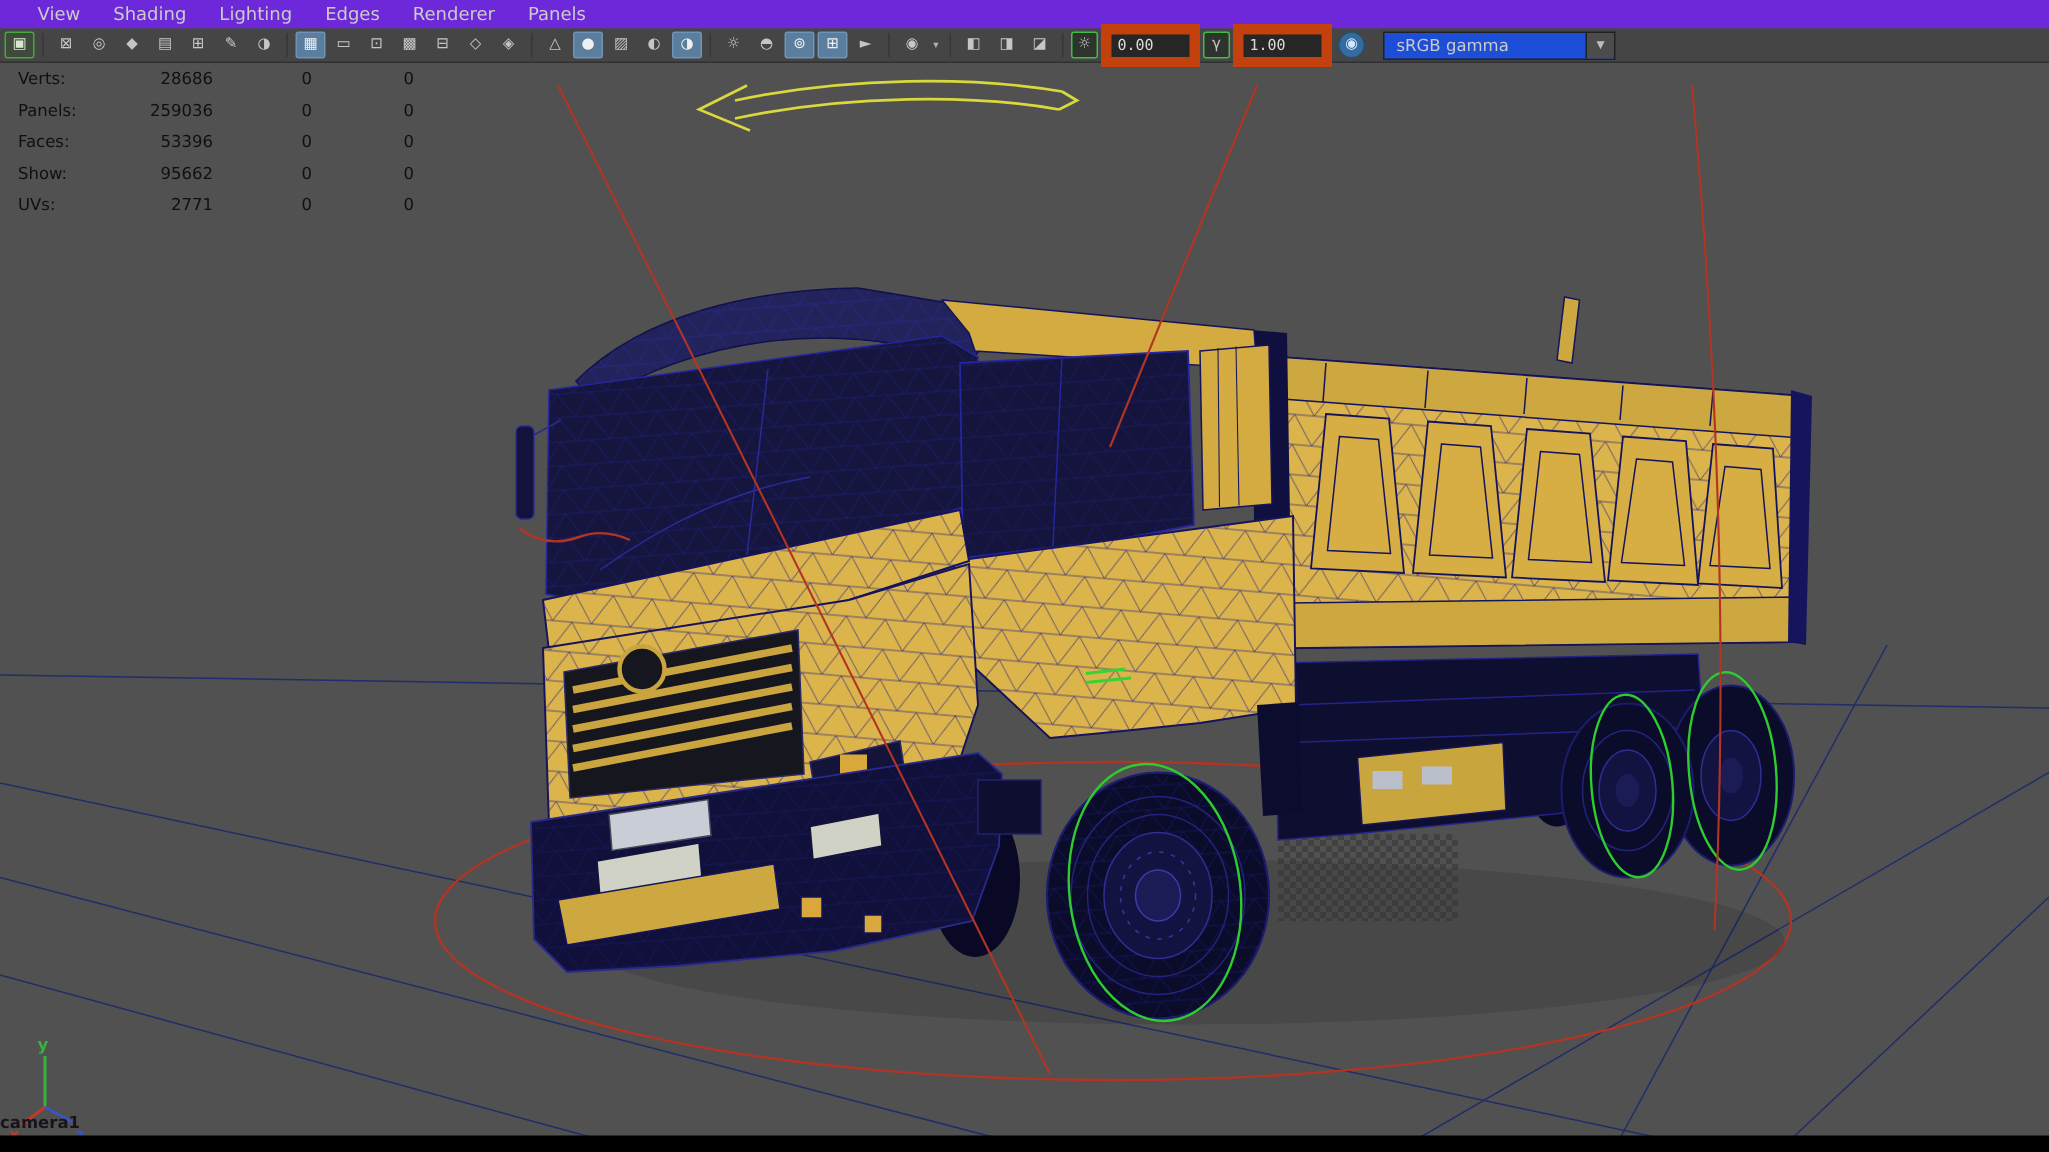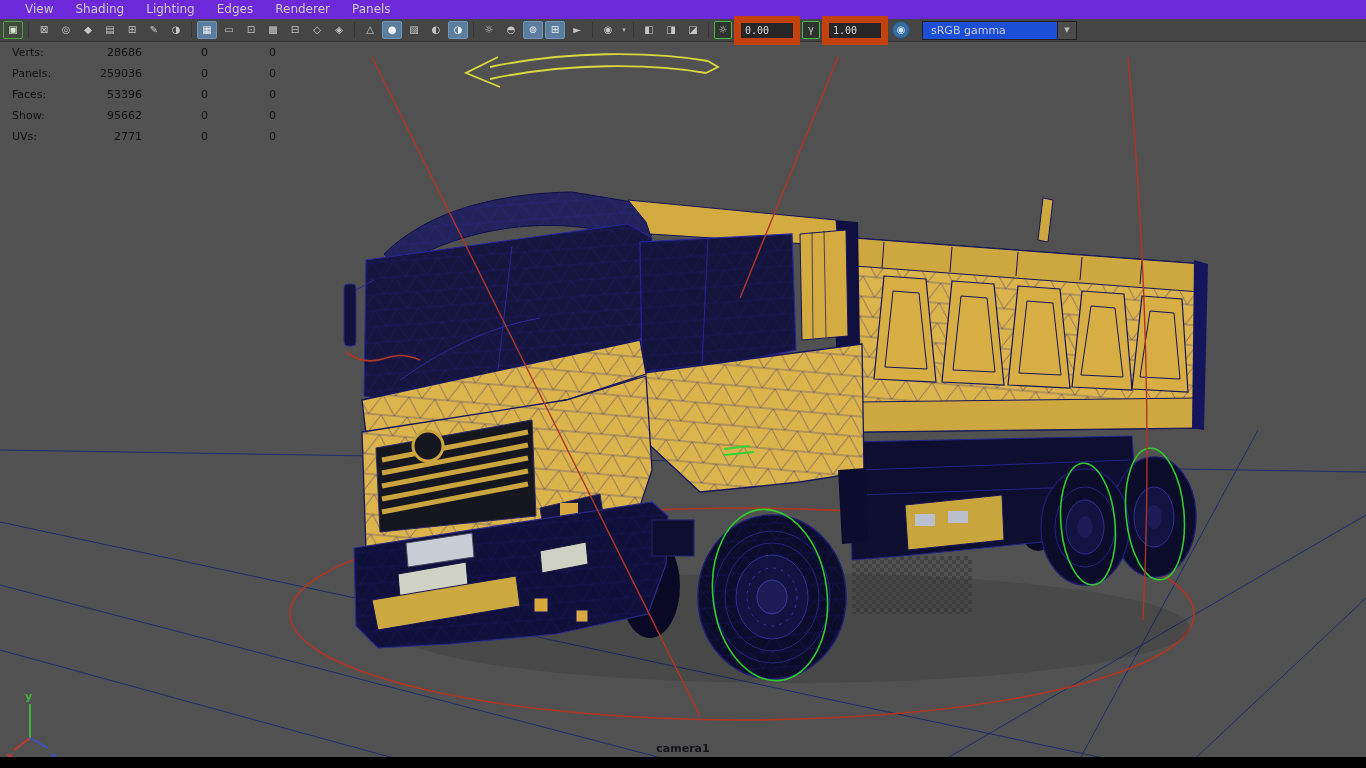--- a/index.html
+++ b/index.html
@@ -53,21 +53,21 @@
   
   .hud{
     position:absolute;left:12px;top:42px;z-index:4;display:grid;
     grid-template-columns:58px 72px 66px 68px;grid-auto-rows:21px;
     font-size:11px;font-weight:normal;color:#101010;align-items:center;
   }
   .hud .num{text-align:right;}
   
   .viewport-svg{position:absolute;top:41px;left:0;width:1366px;height:727px;z-index:1;}
   .camera-label{
-    position:absolute;bottom:13px;left:0;width:100%;text-align:center;
+    position:absolute;bottom:13px;left:0;width:100%;text-align:left;
     font-size:11px;font-weight:bold;color:#15151b;z-index:4;
   }
   .bottom-bar{position:absolute;bottom:0;left:0;right:0;height:11px;background:#000;z-index:5;}
 </style>
 </head>
 <body>
 
 <div class="menu-bar">
   <div class="menu-item">View</div>
   <div class="menu-item">Shading</div>

